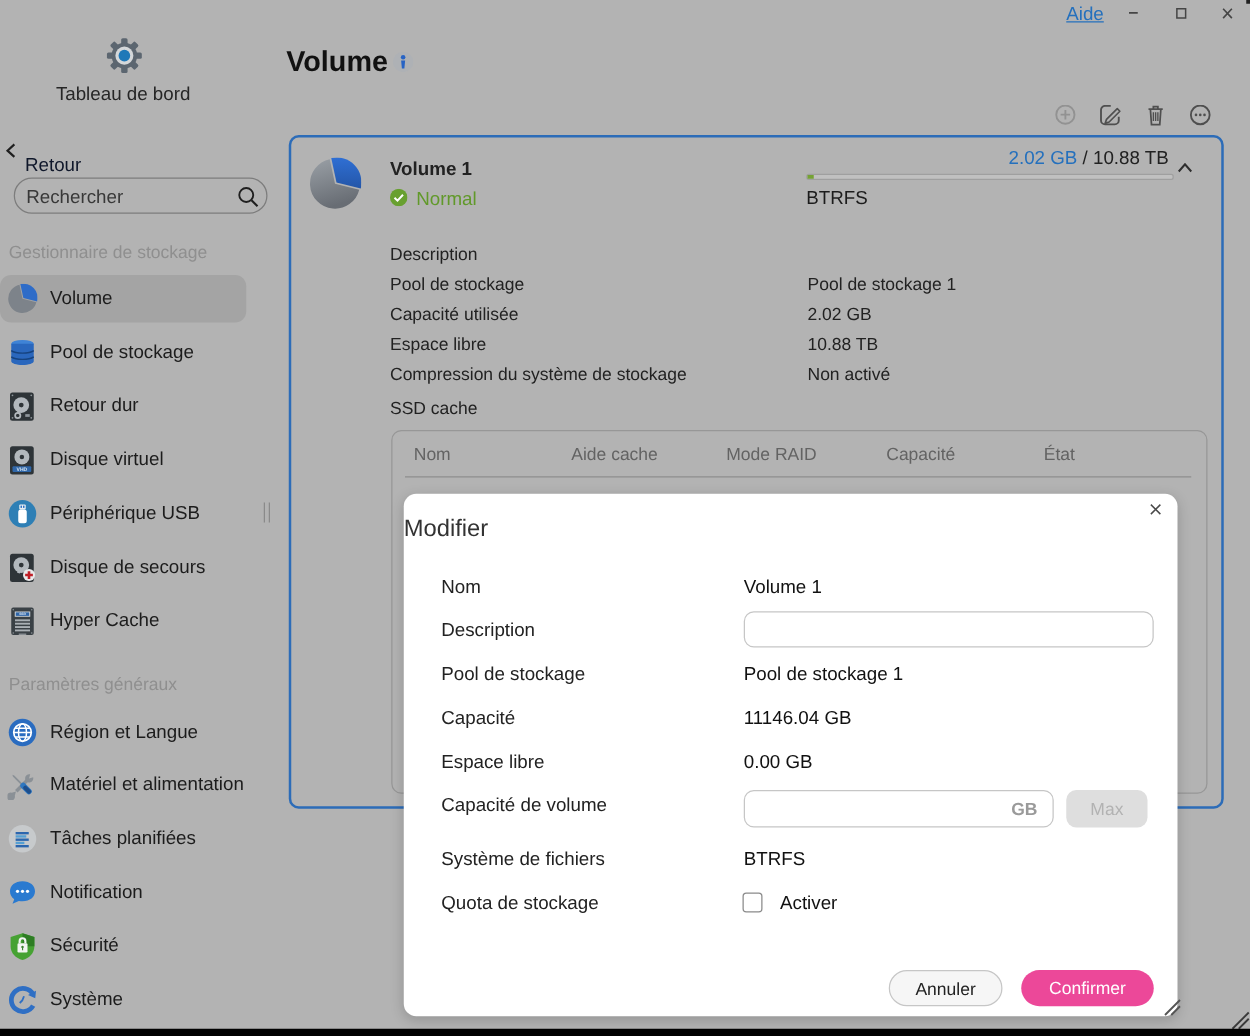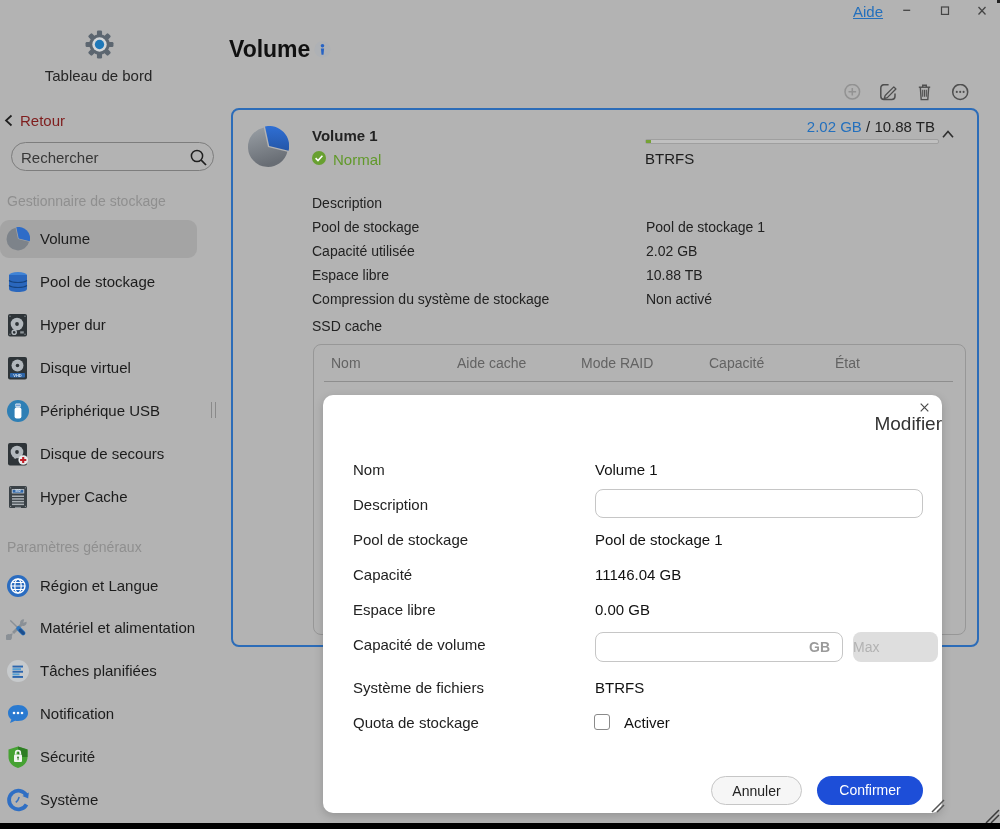--- a/index.html
+++ b/index.html
@@ -7,21 +7,21 @@
 body { background:#b3b3b3; font-family:"Liberation Sans", sans-serif; position:relative; color:#1f1f1f; }
 .abs { position:absolute; }
 
 
 .aide { left:853px; top:3px; font-size:15px; color:#2470bd; text-decoration:underline; }
 
 
 .dashlabel { left:0; top:67px; width:197px; text-align:center; font-size:15px; color:#262626; }
 
 
-.retour { left:20px; top:112px; font-size:15px; color:#7f1d1d; }
+.retour { left:20px; top:124px; font-size:15px; color:#0f172a; }
 .search { left:1px; top:142px; width:203px; height:29px; border:1px solid #7d7d7d; border-radius:15px;margin-left:10px; }
 .search span { position:absolute; left:9px; top:6px; font-size:15px; color:#383838; }
 .vhandle { left:211px; top:402px; width:5px; height:16px; border-left:1.5px solid #8a8a8a; border-right:1.5px solid #8a8a8a; }
 .secthdr { font-size:14px; color:#8f8f8f; left:7px; }
 .navitem { left:0; width:197px; height:38px; border-radius:9px; }
 .navitem.sel { background:#a4a4a4; }
 .navitem .ic { position:absolute; left:6px; top:7px; width:24px; height:24px; }
 .navitem .tx { position:absolute; left:40px; top:10px; font-size:15px; color:#1c1c1c; }
 
 
@@ -31,28 +31,28 @@
 .lbl { left:312px; }
 .val { left:646px; }
 
 
 .ssdtable { left:313px; top:344px; width:653px; height:291px; border:1px solid #979797; border-radius:8px; }
 .ssdtable .hd { position:absolute; top:10px; font-size:14px; color:#636363; }
 .ssdtable .sep { position:absolute; left:10px; right:12px; top:36px; height:1px; background:#8e8e8e; }
 
 
 .modal { left:323px; top:395px; width:619px; height:418px; background:#fff; border-radius:10px; box-shadow:0 3px 10px rgba(0,0,0,0.18); }
-.modal h1 { position:absolute; left:0; right:0; top:18px; text-align:right; font-size:19px; font-weight:normal; color:#333; }
+.modal h1 { position:absolute; left:0; right:0; top:18px; text-align:left; font-size:19px; font-weight:normal; color:#333; }
 .mrow { position:absolute; font-size:15px; }
 .mlbl { left:30px; color:#222; }
 .mval { left:272px; color:#111; }
 .minput { position:absolute; border:1px solid #c6c6c6; border-radius:8px; background:#fff;font-weight:bold; }
 .btn { position:absolute; height:29px; border-radius:15px; font-size:14px; text-align:center; line-height:28px; }
 .btn.cancel { left:711px; top:776px; width:91px; background:#f6f6f6; border:1px solid #c6c6c6; color:#222; }
-.btn.ok { left:817px; top:776px; width:106px; background:#1d4ed8; color:#fff; }
+.btn.ok { left:817px; top:776px; width:106px; background:#ec4899; color:#fff; }
 
 .blackbar { left:0; top:823px; width:1000px; height:6px; background:#000; }
 </style>
 </head>
 <body>
 
 <div class="abs aide">Aide</div>
 <svg class="abs" style="left:898px;top:0;width:100px;height:22px" viewBox="0 0 100 22">
   <line x1="5.2" y1="10.3" x2="12.2" y2="10.3" stroke="#454545" stroke-width="1.3"></line>
   <rect x="43.5" y="7" width="7" height="7.4" fill="none" stroke="#454545" stroke-width="1.2"></rect>
@@ -117,21 +117,21 @@
     <circle cx="11" cy="11" r="6.3" fill="#b2b8bd"></circle>
     <circle cx="11" cy="11" r="1.9" fill="#2e3438"></circle>
     <path d="M10.2 13 L8.6 18.2" stroke="#b2b8bd" stroke-width="2.6"></path>
     <circle cx="8.2" cy="19.3" r="2.1" fill="none" stroke="#b2b8bd" stroke-width="1.4"></circle>
     <rect x="14.2" y="18.3" width="3.6" height="2.2" fill="#8e959a"></rect>
     <circle cx="4" cy="3.2" r="0.7" fill="#8e959a"></circle>
       <circle cx="19" cy="3.2" r="0.7" fill="#8e959a"></circle>
     <circle cx="4" cy="21.2" r="0.7" fill="#8e959a"></circle>
       <circle cx="19" cy="21.2" r="0.7" fill="#8e959a"></circle>
   </svg>
-  <div class="tx">Hyper dur</div>
+  <div class="tx">Retour dur</div>
 </div>
 <div class="abs navitem" style="top:349px">
   <svg class="ic" viewBox="0 0 24 24">
     <rect x="2" y="1" width="19" height="22.5" rx="2" fill="#2e3438"></rect>
     <circle cx="11.5" cy="9.5" r="6" fill="#b2b8bd"></circle>
     <circle cx="11.5" cy="9.5" r="1.8" fill="#2e3438"></circle>
     <rect x="4" y="17" width="15" height="4.6" rx="0.8" fill="#2f66a8"></rect>
     <text x="11.5" y="20.8" font-size="4" fill="#d6e4f2" text-anchor="middle" font-family="Liberation Sans" font-weight="bold">VHD</text>
   </svg>
   <div class="tx">Disque virtuel</div>
@@ -332,21 +332,21 @@
   <div class="mrow mlbl" style="top:241px">Capacité de volume</div>
   <div class="mrow mlbl" style="top:284px">Système de fichiers</div>
   <div class="mrow mval" style="top:284px">BTRFS</div>
   <div class="mrow mlbl" style="top:319px">Quota de stockage</div>
   <div class="mrow mval" style="left:301px;top:319px">Activer</div>
 </div>
 <div class="abs minput" style="left:595px;top:489px;width:328px;height:29px"></div>
 <div class="abs minput" style="left:595px;top:632px;width:248px;height:30px">
     <span style="position:absolute;right:12px;top:6px;font-size:14px;color:#9a9a9a">GB</span>
   </div>
-<div class="abs" style="left:853px;top:632px;width:85px;height:30px;background:#dedede;border-radius:8px;text-align:left;line-height:30px;font-size:14px;color:#b2b2b2">Max</div>
+<div class="abs" style="left:853px;top:632px;width:65px;height:30px;background:#dedede;border-radius:8px;text-align:center;line-height:30px;font-size:14px;color:#b2b2b2">Max</div>
 <div class="abs" style="left:594px;top:714px;width:16px;height:16px;border:1px solid #8a8a8a;border-radius:3px;background:#fff"></div>
 <div class="abs btn cancel">Annuler</div>
 <div class="abs btn ok">Confirmer</div>
 <svg class="abs" style="left:928px;top:796px;width:17px;height:17px" viewBox="0 0 17 17">
   <path d="M4 16 L16 4 M9 16 L16 9" stroke="#555" stroke-width="1.5"></path>
 </svg>
 <svg class="abs" style="left:984px;top:808px;width:16px;height:16px" viewBox="0 0 16 16">
   <path d="M2 15 L15 2 M7 15 L15 7" stroke="#3a3a3a" stroke-width="1.5"></path>
 </svg>
 

